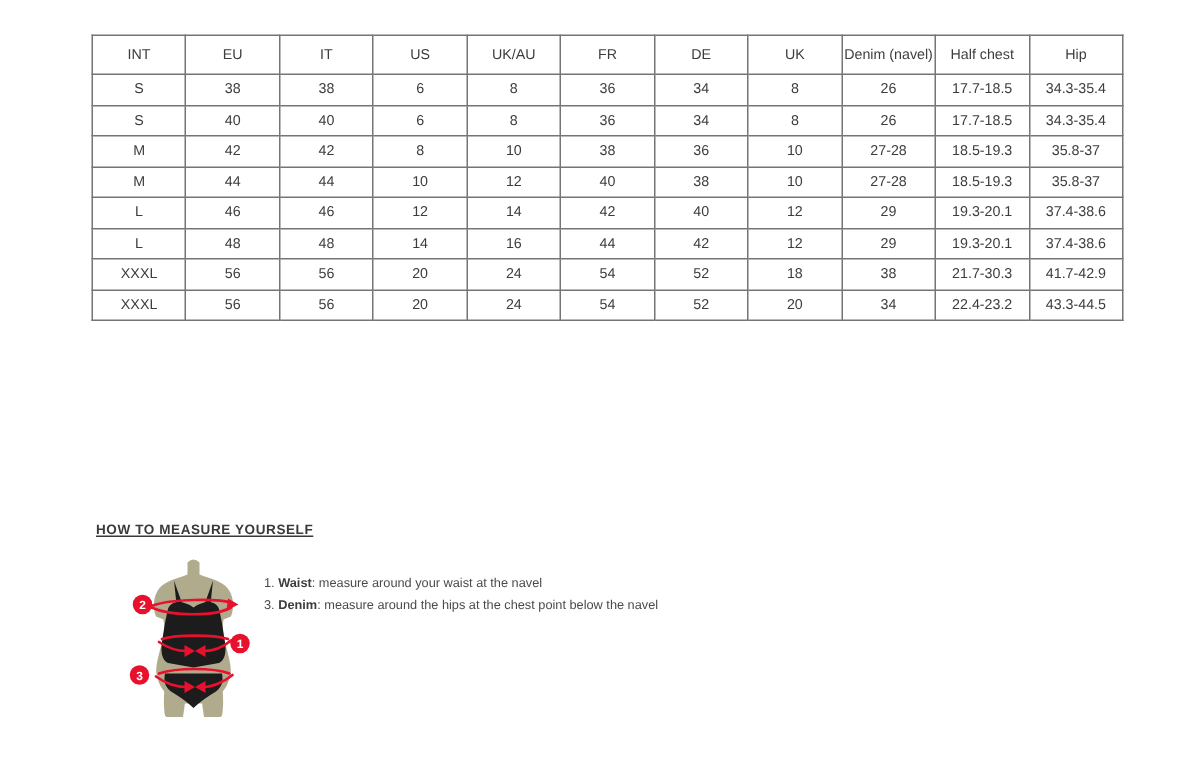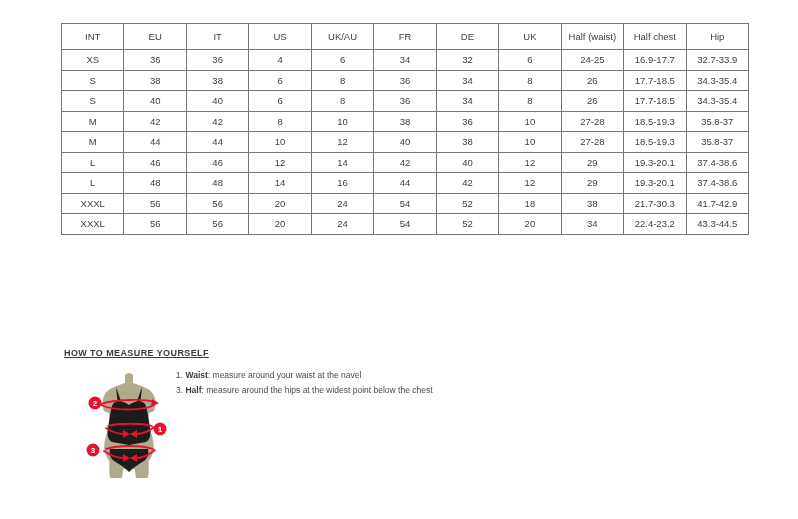--- a/index.html
+++ b/index.html
@@ -54,21 +54,21 @@
   .figure-wrap {
     position: absolute;
     left: 84px;
     top: 372px;
     width: 90px;
     height: 110px;
   }
   .steps {
     position: absolute;
     left: 176px;
-    top: 371px;
+    top: 384px;
     width: 330px;
     font-size: 8.5px;
     color: #4a4a4a;
   }
   .step {
     line-height: 9px;
     margin-bottom: 6px;
     white-space: nowrap;
   }
   .step-term {
@@ -89,39 +89,26 @@
   <thead>
     <tr id="size-head-row">
         <th>INT</th>
         <th>EU</th>
         <th>IT</th>
         <th>US</th>
         <th>UK/AU</th>
         <th>FR</th>
         <th>DE</th>
         <th>UK</th>
-        <th>Half (waist)</th>
+        <th>Denim (navel)</th>
         <th>Half chest</th>
         <th>Hip</th>
       </tr>
   </thead>
   <tbody id="size-body">
-      <tr>
-        <td>XS</td>
-        <td>36</td>
-        <td>36</td>
-        <td>4</td>
-        <td>6</td>
-        <td>34</td>
-        <td>32</td>
-        <td>6</td>
-        <td>24-25</td>
-        <td>16.9-17.7</td>
-        <td>32.7-33.9</td>
-      </tr>
       <tr>
         <td>S</td>
         <td>38</td>
         <td>38</td>
         <td>6</td>
         <td>8</td>
         <td>36</td>
         <td>34</td>
         <td>8</td>
         <td>26</td>
@@ -284,15 +271,15 @@
   </svg>
 </div>
 
 <div class="steps">
   <div class="step">
     <span>1.</span>
     <span class="step-term">Waist</span><span>: measure around your waist at the navel</span>
   </div>
   <div class="step">
     <span>3.</span>
-    <span class="step-term">Half</span><span>: measure around the hips at the widest point below the chest</span>
+    <span class="step-term">Denim</span><span>: measure around the hips at the chest point below the navel</span>
   </div>
 </div>
 
 </body></html>

